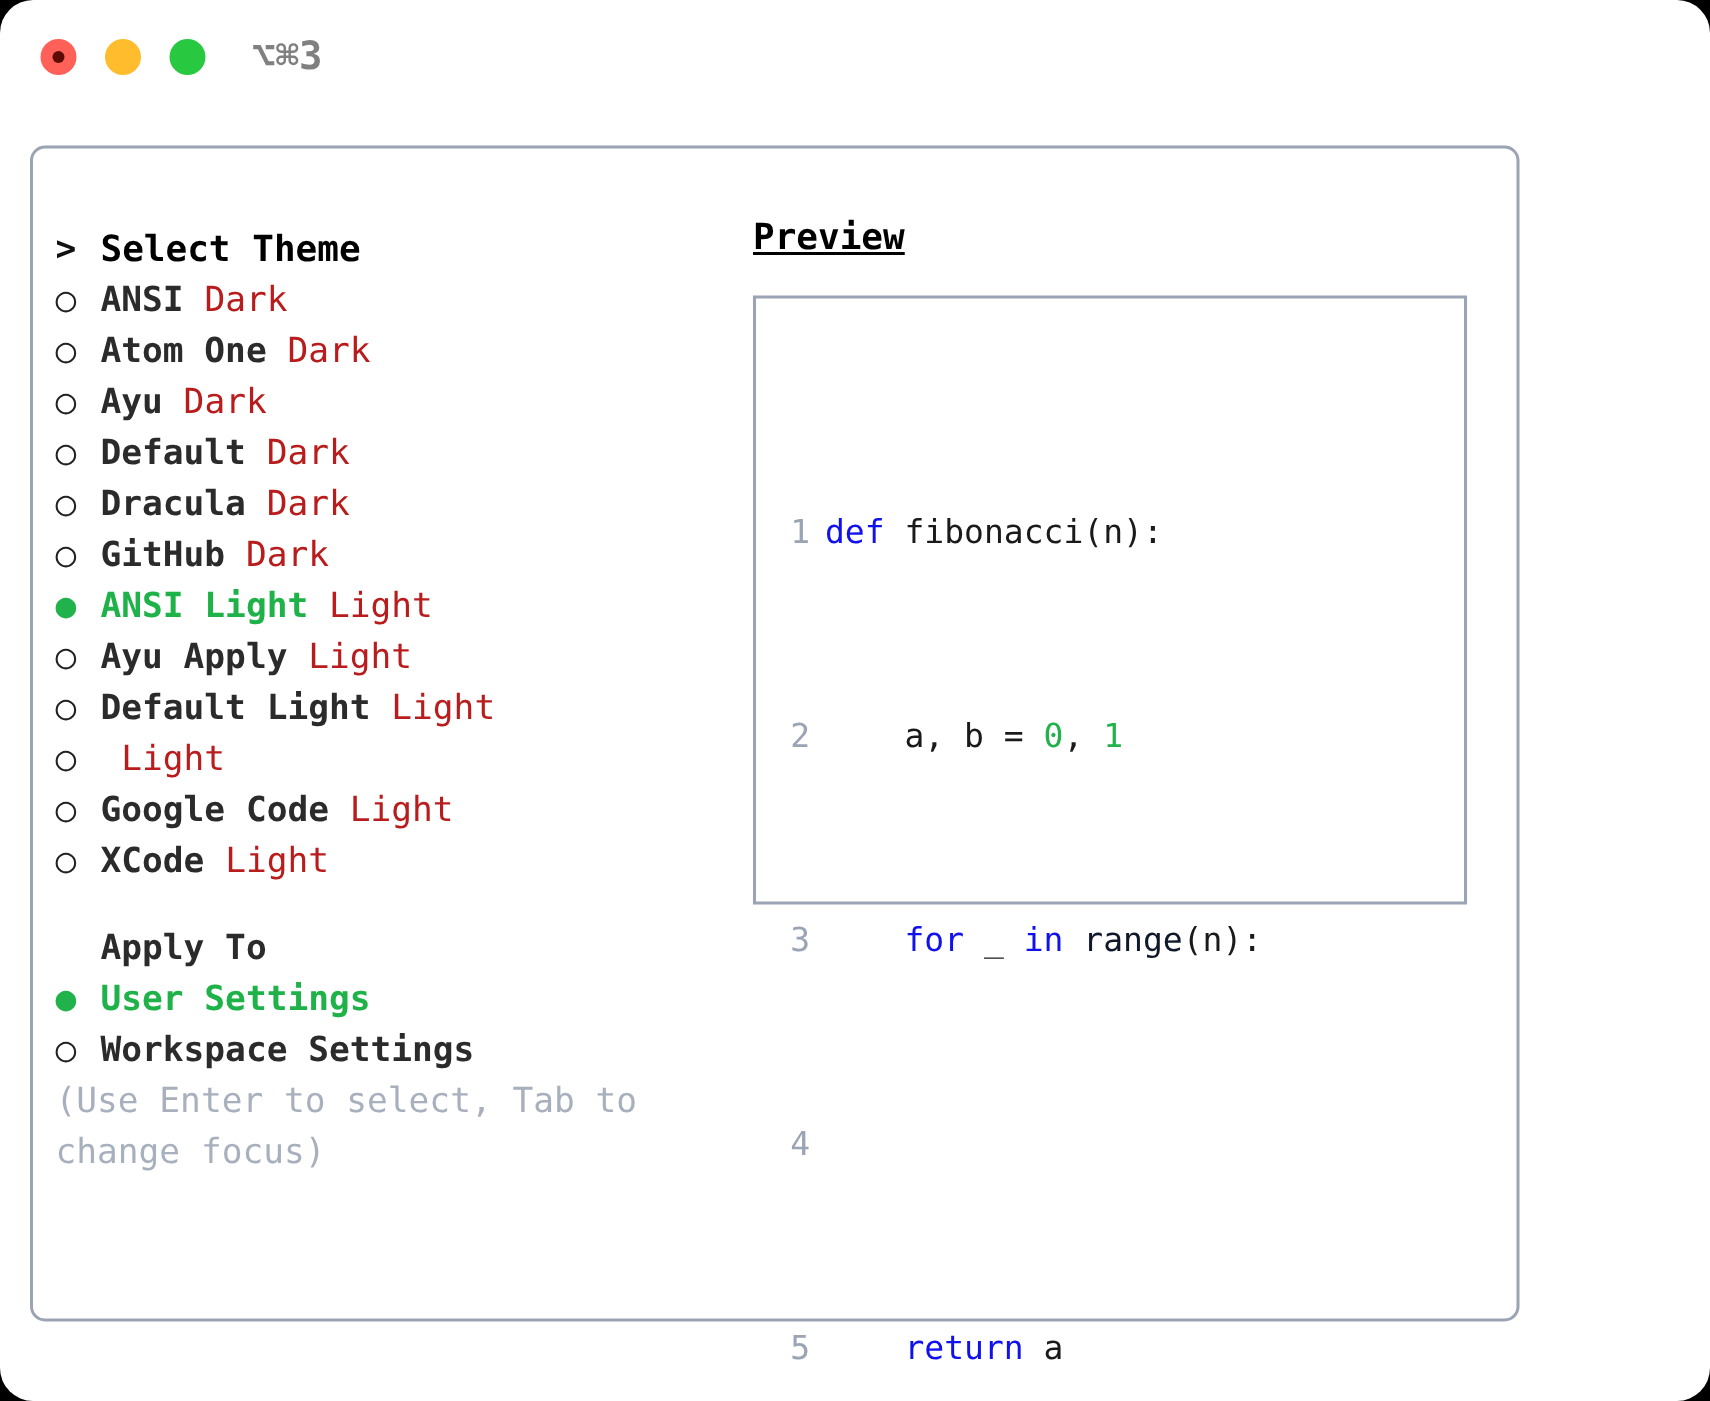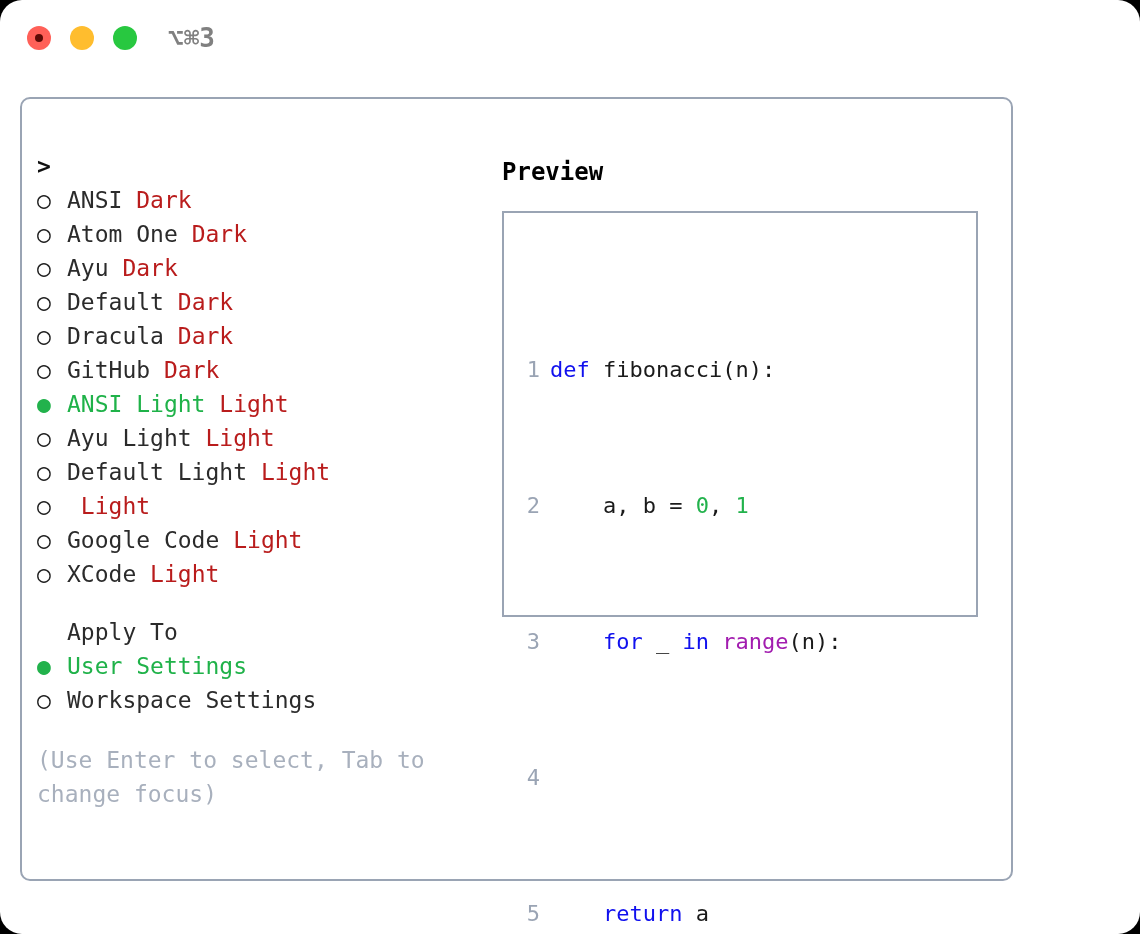--- a/index.html
+++ b/index.html
@@ -92,45 +92,45 @@
     display: inline-block;
     width: 30px;
     flex: 0 0 30px;
     font-size: 23px;
     text-align: left;
   }
   .marker-pointer { color: #111111; font-weight: bold; }
   .marker-on  { color: #22b24c; }
   .marker-off { color: #222222; }
 
-  .label { color: #2b2b2b; }
+  .label { color: #2b2b2b; font-weight: bold; }
   .label.selected { color: #1fb249; }
   .variant { color: #b91c1c; }
 
   #section-title {
     font-size: 24px;
     font-weight: bold;
     color: #000000;
   }
   .spacer-md { height: 24px; }
 
   #hint {
-    margin-top: 26px;
     font-size: 23px;
     color: #a8b0bd;
     line-height: 34px;
     width: 410px;
     white-space: pre-wrap;
   }
 
   
   #right-col {
     position: absolute;
-    left: 480px; top: 56px;
+    left: 480px; top: 42px;
     width: 500px;
+    text-decoration: underline;
   }
   #preview-heading {
     font-size: 24px;
     font-weight: bold;
     color: #000000;
     line-height: 34px;
   }
   #preview-box {
     margin-top: 22px;
     width: 476px;
@@ -153,21 +153,21 @@
     display: inline-block;
     width: 26px;
     flex: 0 0 26px;
     text-align: right;
     color: #9aa4b4;
     margin-right: 10px;
   }
   .code-body { white-space: pre; }
 
   .tok-kw   { color: #1111ee; }
-  .tok-fn   { color: #a21caf; }
+  .tok-fn   { color: #0f172a; }
   .tok-num  { color: #22b24c; }
   .tok-txt  { color: #1a1a1a; }
 </style>
 </head>
 <body>
 
 <div id="window">
 
   <div id="titlebar">
     <div class="lights">
@@ -179,20 +179,21 @@
     </div>
     <div id="title-text">⌥⌘3</div>
   </div>
 
   <div id="panel">
 
     <div id="left-col">
 
       <div class="row">
         <span class="marker marker-pointer">&gt;</span>
+        <span id="section-title">Select Theme</span>
       </div>
 
       <div class="row">
         <span class="marker marker-off">○</span>
         <span class="label">ANSI</span>
         <span>&nbsp;</span>
         <span class="variant">Dark</span>
       </div>
 
       <div class="row">
@@ -232,21 +233,21 @@
 
       <div class="row">
         <span class="marker marker-on">●</span>
         <span class="label selected">ANSI Light</span>
         <span>&nbsp;</span>
         <span class="variant">Light</span>
       </div>
 
       <div class="row">
         <span class="marker marker-off">○</span>
-        <span class="label">Ayu Light</span>
+        <span class="label">Ayu Apply</span>
         <span>&nbsp;</span>
         <span class="variant">Light</span>
       </div>
 
       <div class="row">
         <span class="marker marker-off">○</span>
         <span class="label">Default Light</span>
         <span>&nbsp;</span>
         <span class="variant">Light</span>
       </div>

